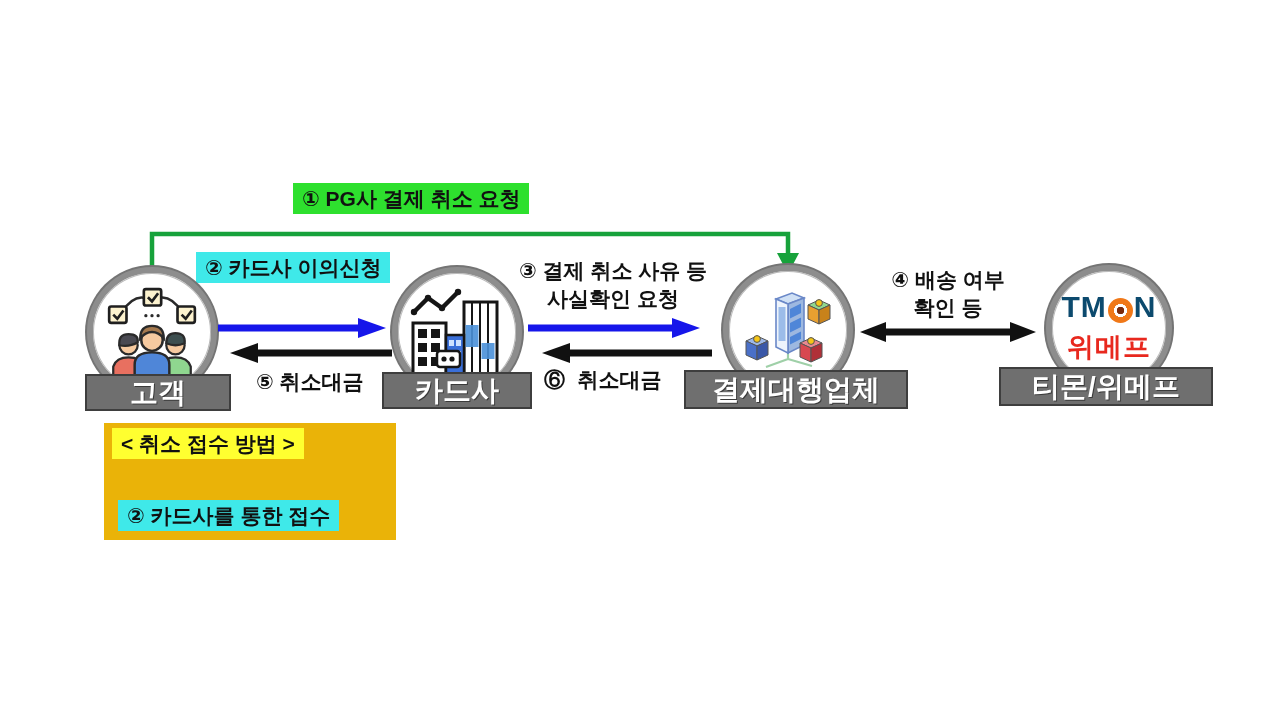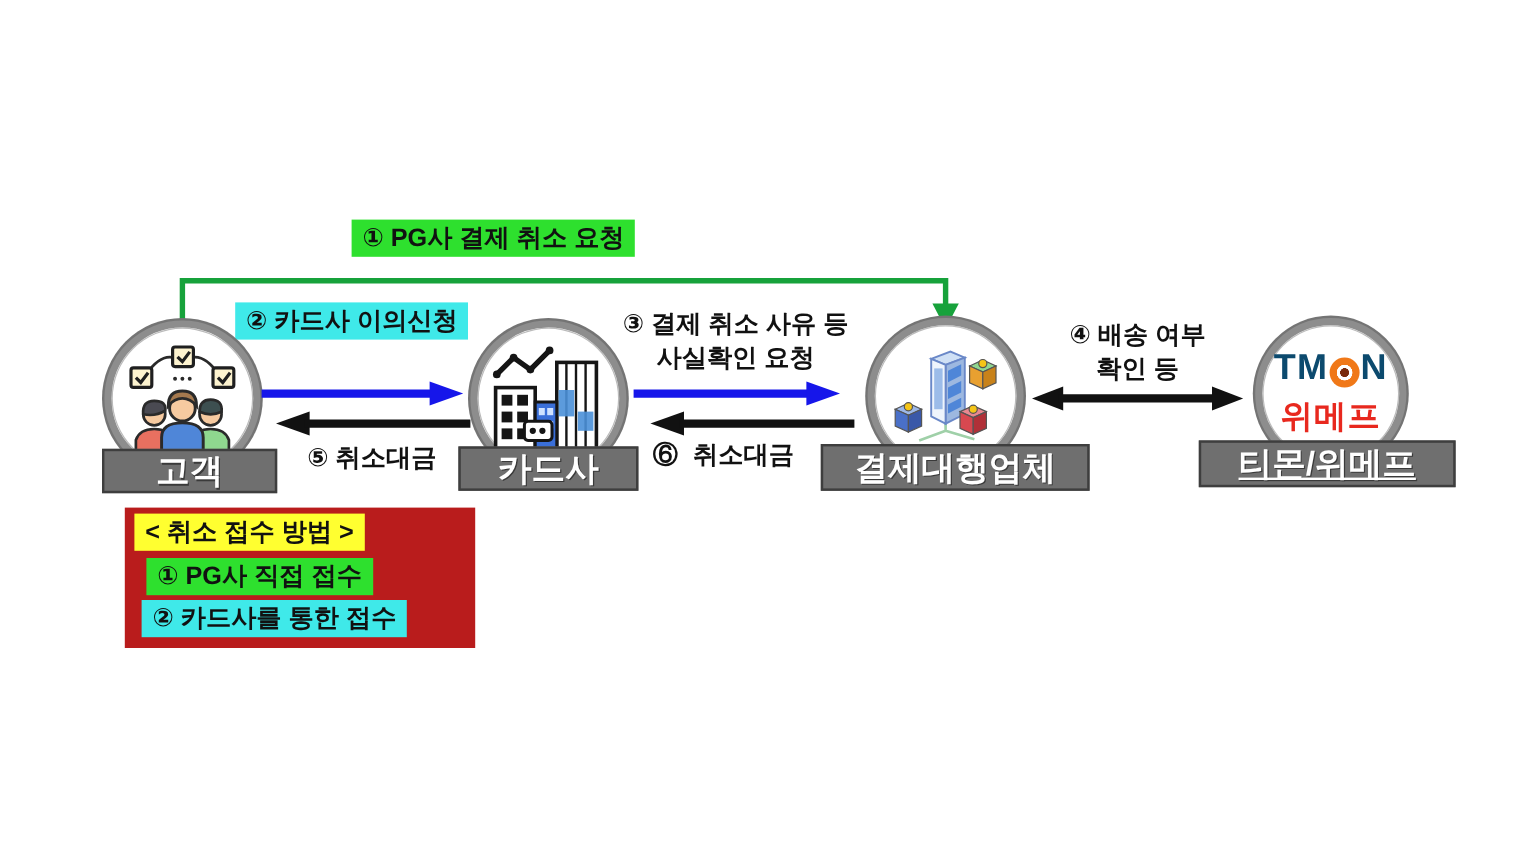--- a/index.html
+++ b/index.html
@@ -36,21 +36,21 @@
   
   .tmon-logo { text-align:center; line-height:1.05; margin-top:-4px; }
   .tmon-word { font-weight:bold; font-size:30px; letter-spacing:1px; color:#0c4a6e;
                display:flex; align-items:flex-end; justify-content:center; }
   .tmon-o { display:inline-block; width:25px; height:25px; border-radius:50%; margin:0 1px;
             background:radial-gradient(circle,#7a2a0c 0 20%,#ffffff 22% 36%,#f07818 38% 78%,#e05808 80% 100%); }
   .tmon-sub { font-weight:bold; font-size:27px; color:#e8281e; margin-top:10px; letter-spacing:1px; }
 
   
   .method-box { position:absolute; left:104px; top:423px; width:292px; height:117px;
-                background:#b91c1c; }
+                background:#eab308; }
   .method-title { position:absolute; left:8px; top:5px; }
   .method-item1 { position:absolute; left:18px; top:42px; }
   .method-item2 { position:absolute; left:14px; top:77px; }
 </style>
 </head>
 <body>
 
 <div id="stage">
 
   <div class="abs" style="left:293px; top:183px;">
@@ -219,27 +219,24 @@
     <line x1="22" y1="12" x2="154" y2="12" stroke="#111111" stroke-width="7"></line>
     <polygon points="150,2 176,12 150,22" fill="#111111"></polygon>
   </svg>
 
   <div class="abs step-text" style="left:224px; top:368px;margin-left:32px;">⑤ 취소대금</div>
   <div class="abs step-text" style="left:544px; top:368px;font-family:Liberation Mono, monospace;">⑥ 취소대금</div>
 
   <div class="node-bar" style="left:85px; top:374px; width:146px; height:37px;">고객</div>
   <div class="node-bar" style="left:382px; top:372px; width:150px; height:37px;">카드사</div>
   <div class="node-bar" style="left:684px; top:370px; width:224px; height:39px;">결제대행업체</div>
-  <div class="node-bar" style="left:999px; top:367px; width:214px; height:39px;text-decoration:underline;">티몬/위메프</div>
+  <div class="node-bar" style="left:999px; top:367px; width:214px; height:39px;">티몬/위메프</div>
 
   <div class="method-box">
     <div class="method-title">
       <span class="hl hl-yellow">&lt; 취소 접수 방법 &gt;</span>
     </div>
-    <div class="method-item1">
-      <span class="hl hl-green">① PG사 직접 접수</span>
-    </div>
     <div class="method-item2">
       <span class="hl hl-cyan">② 카드사를 통한 접수</span>
     </div>
   </div>
 
 </div>
 
 </body></html>

